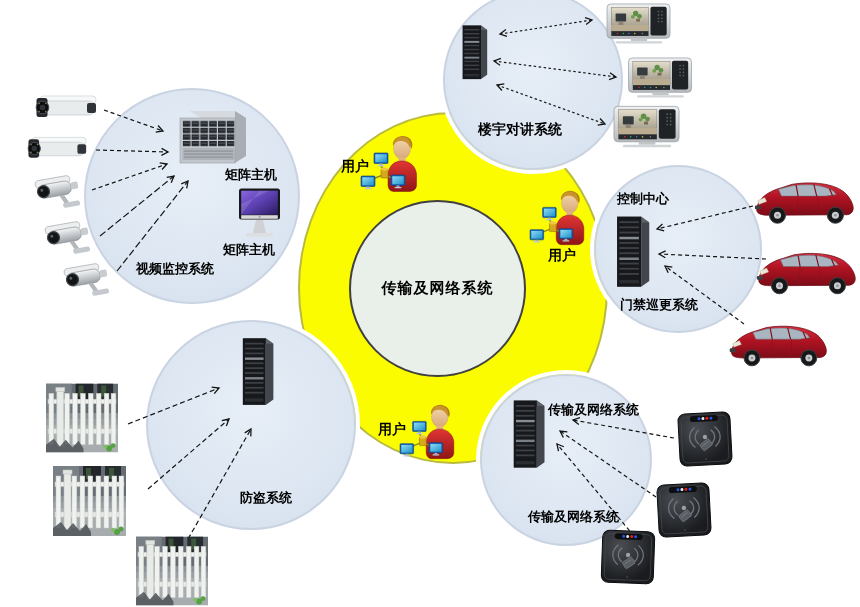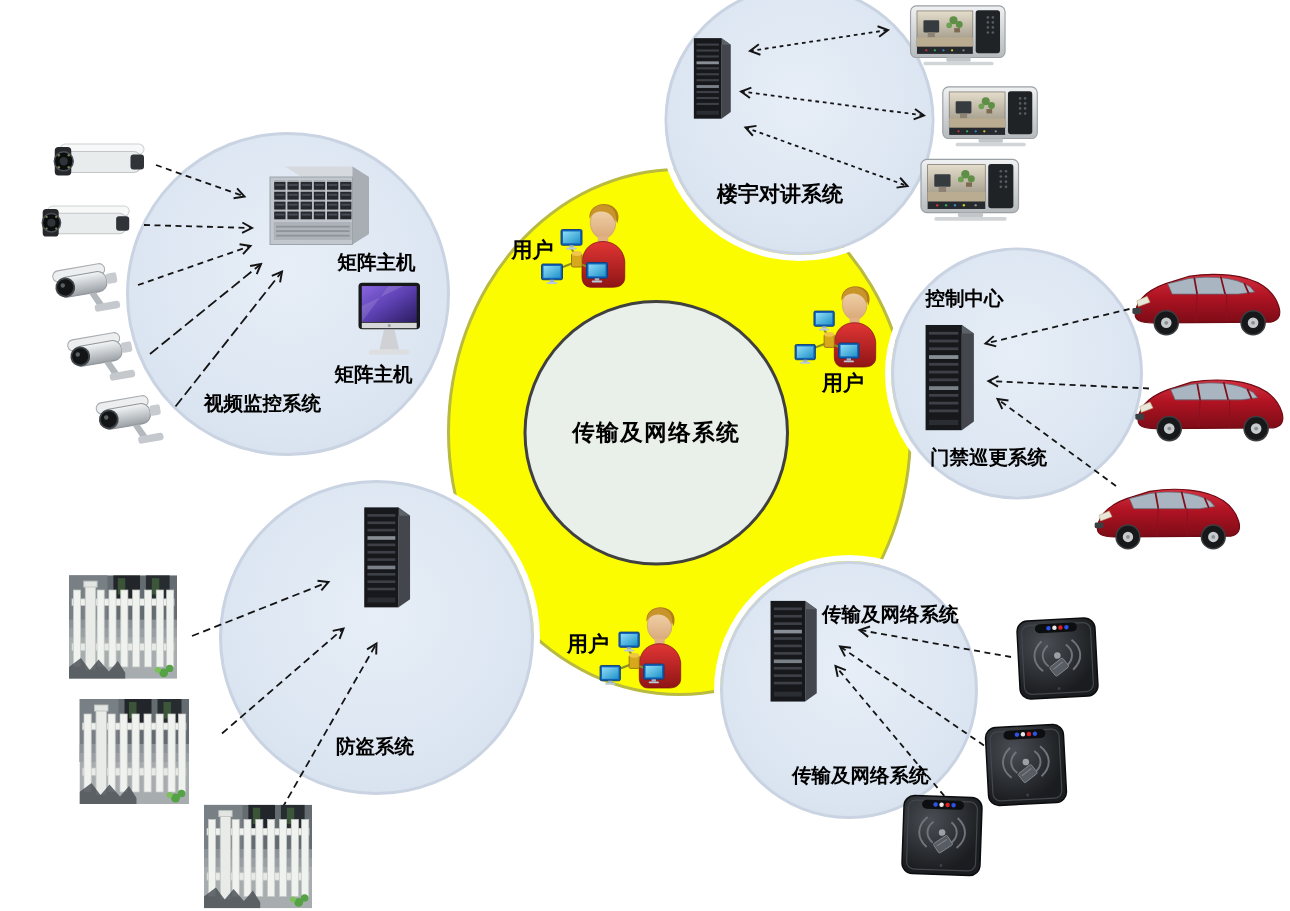--- a/index.html
+++ b/index.html
@@ -456,18 +456,18 @@
   </div>
 
   <div class="lbl big" style="left:478px;top:121px">楼宇对讲系统</div>
   <div class="lbl" style="left:225px;top:166px">矩阵主机</div>
   <div class="lbl" style="left:223px;top:241px">矩阵主机</div>
   <div class="lbl" style="left:136px;top:260px">视频监控系统</div>
   <div class="lbl" style="left:617px;top:190px">控制中心</div>
   <div class="lbl" style="left:620px;top:296px">门禁巡更系统</div>
   <div class="lbl" style="left:548px;top:401px">传输及网络系统</div>
   <div class="lbl" style="left:528px;top:508px">传输及网络系统</div>
-  <div class="lbl" style="left:224px;top:489px">防盗系统</div>
+  <div class="lbl" style="left:240px;top:489px">防盗系统</div>
   <div class="lbl big" style="left:341px;top:158px">用户</div>
   <div class="lbl big" style="left:548px;top:247px">用户</div>
   <div class="lbl big" style="left:378px;top:421px">用户</div>
 
 </div>
 
 </body></html>

